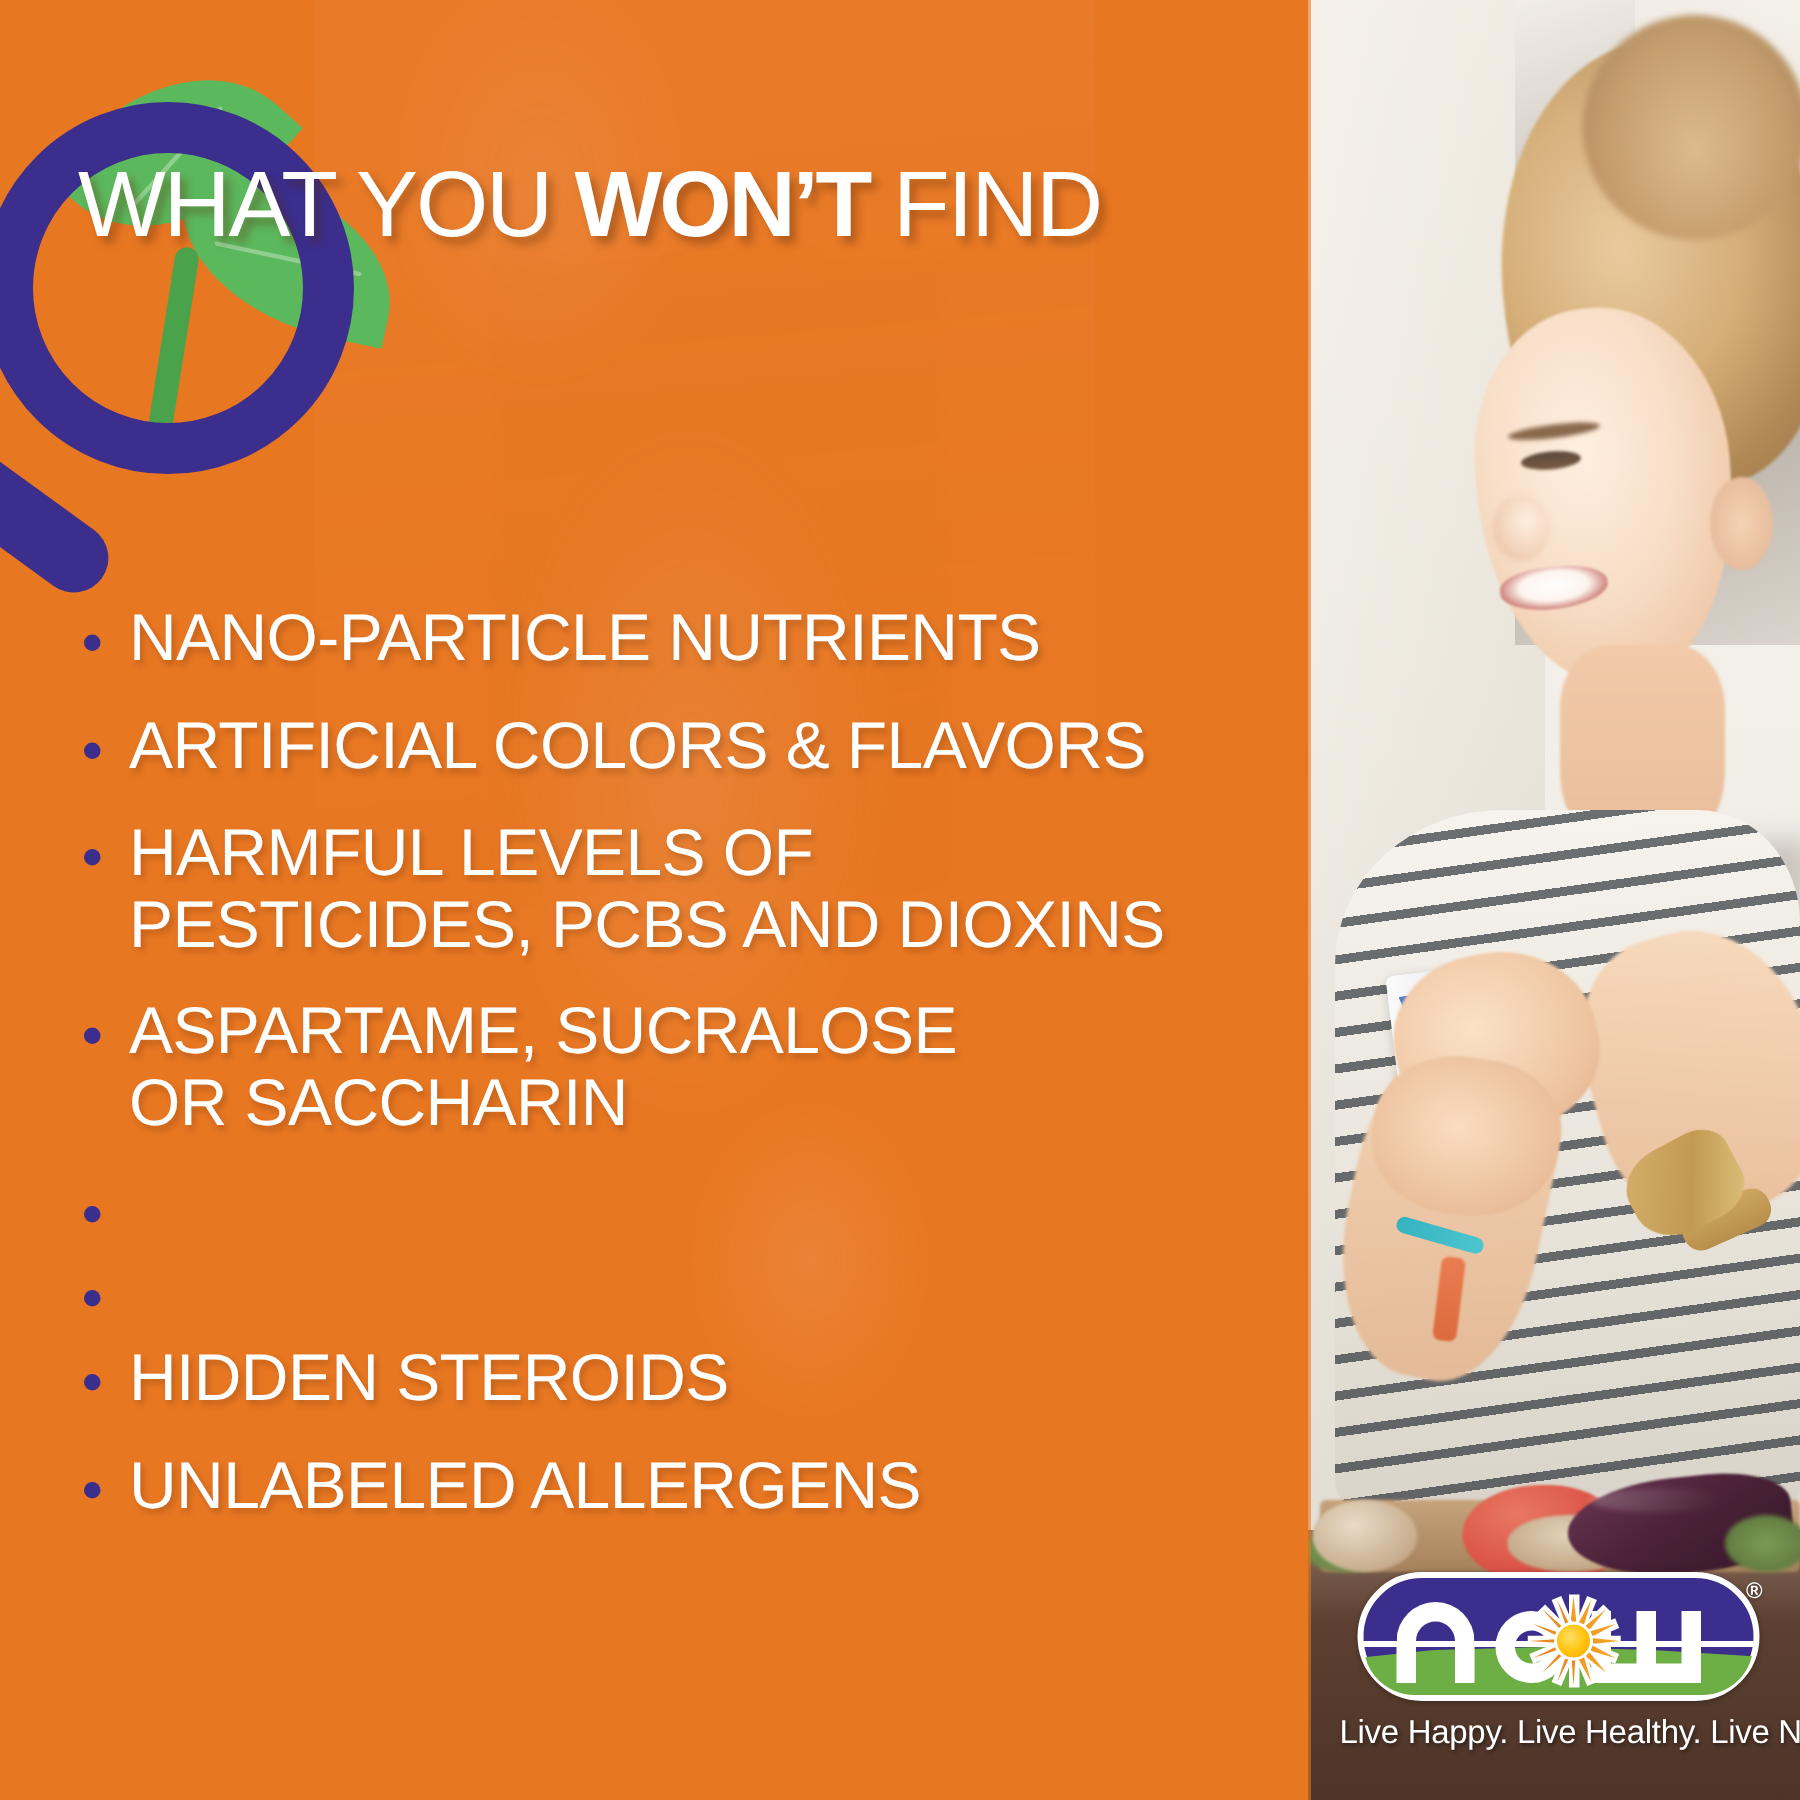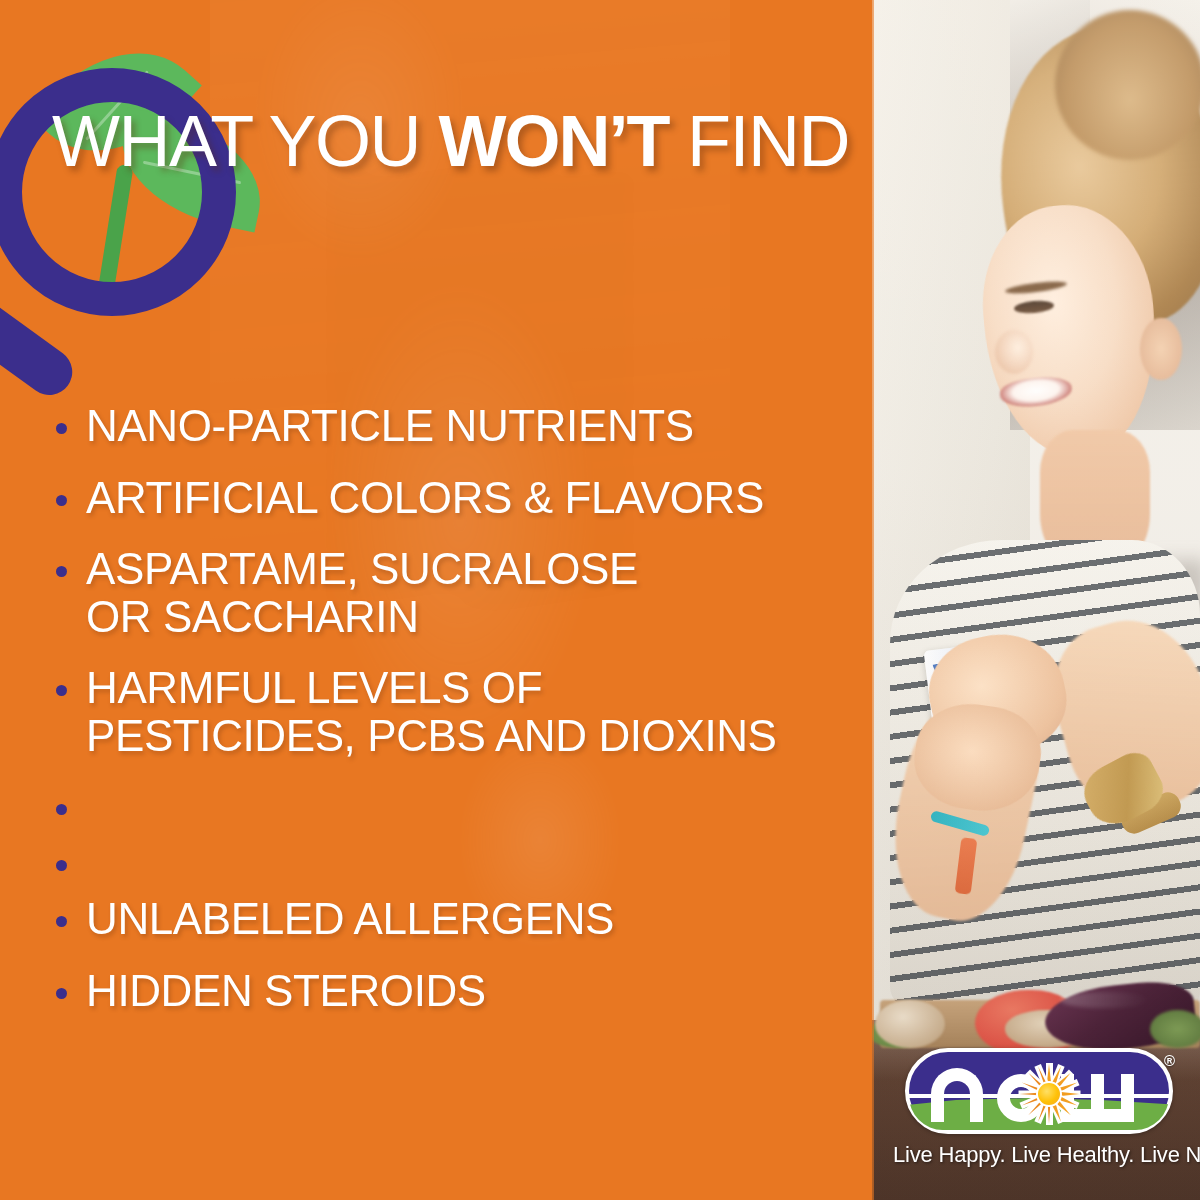--- a/index.html
+++ b/index.html
@@ -259,21 +259,21 @@
   .vein-b{ left:234px; top:111px; width:100px; transform:rotate(12deg); }
   .stem{
     position:absolute; left:198px; top:104px; width:16px; height:150px;
     background:#4aa34a; border-radius:8px; transform:rotate(9deg);
   }
 
   
   .headline{
     position:absolute; left:52px; top:108px; width:1130px;
     color:#ffffff;
-    font-size:72px; line-height:0.94;
+    font-size:62px; line-height:0.94;
     letter-spacing:-1.5px;
     font-weight:400;
     text-shadow:4px 5px 6px rgba(90,40,10,.38);
     text-transform:uppercase;
     font-stretch:condensed;
   }
   .headline .l1{ display:block; white-space:nowrap; }
   .headline .l2{ display:block; white-space:nowrap; padding-left:140px; }
   .headline b{ font-weight:800; letter-spacing:-2px; }
 
@@ -467,41 +467,41 @@
     <li class="bullet">
       <span class="dot"></span>
       <span class="btext">NANO-PARTICLE NUTRIENTS</span>
     </li>
     <li class="bullet">
       <span class="dot"></span>
       <span class="btext">ARTIFICIAL COLORS &amp; FLAVORS</span>
     </li>
     <li class="bullet">
       <span class="dot"></span>
+      <span class="btext">HARMFUL LEVELS OF
+PESTICIDES, PCBS AND DIOXINS</span>
+    </li>
+    <li class="bullet">
+      <span class="dot"></span>
       <span class="btext">ASPARTAME, SUCRALOSE
 OR SACCHARIN</span>
     </li>
     <li class="bullet">
       <span class="dot"></span>
-      <span class="btext">HARMFUL LEVELS OF
-PESTICIDES, PCBS AND DIOXINS</span>
-    </li>
-    <li class="bullet">
-      <span class="dot"></span>
-    </li>
-    <li class="bullet">
-      <span class="dot"></span>
+    </li>
+    <li class="bullet">
+      <span class="dot"></span>
+    </li>
+    <li class="bullet">
+      <span class="dot"></span>
+      <span class="btext">HIDDEN STEROIDS</span>
     </li>
     <li class="bullet">
       <span class="dot"></span>
       <span class="btext">UNLABELED ALLERGENS</span>
-    </li>
-    <li class="bullet">
-      <span class="dot"></span>
-      <span class="btext">HIDDEN STEROIDS</span>
     </li>
   </ul>
 
   <div class="logo">
     <div class="logo-wordmark">
       <div class="lw-bg"></div>
       <div class="lw-green"></div>
       <div class="lw-white-line"></div>
 
       <div class="ltr ltr-n"></div>

